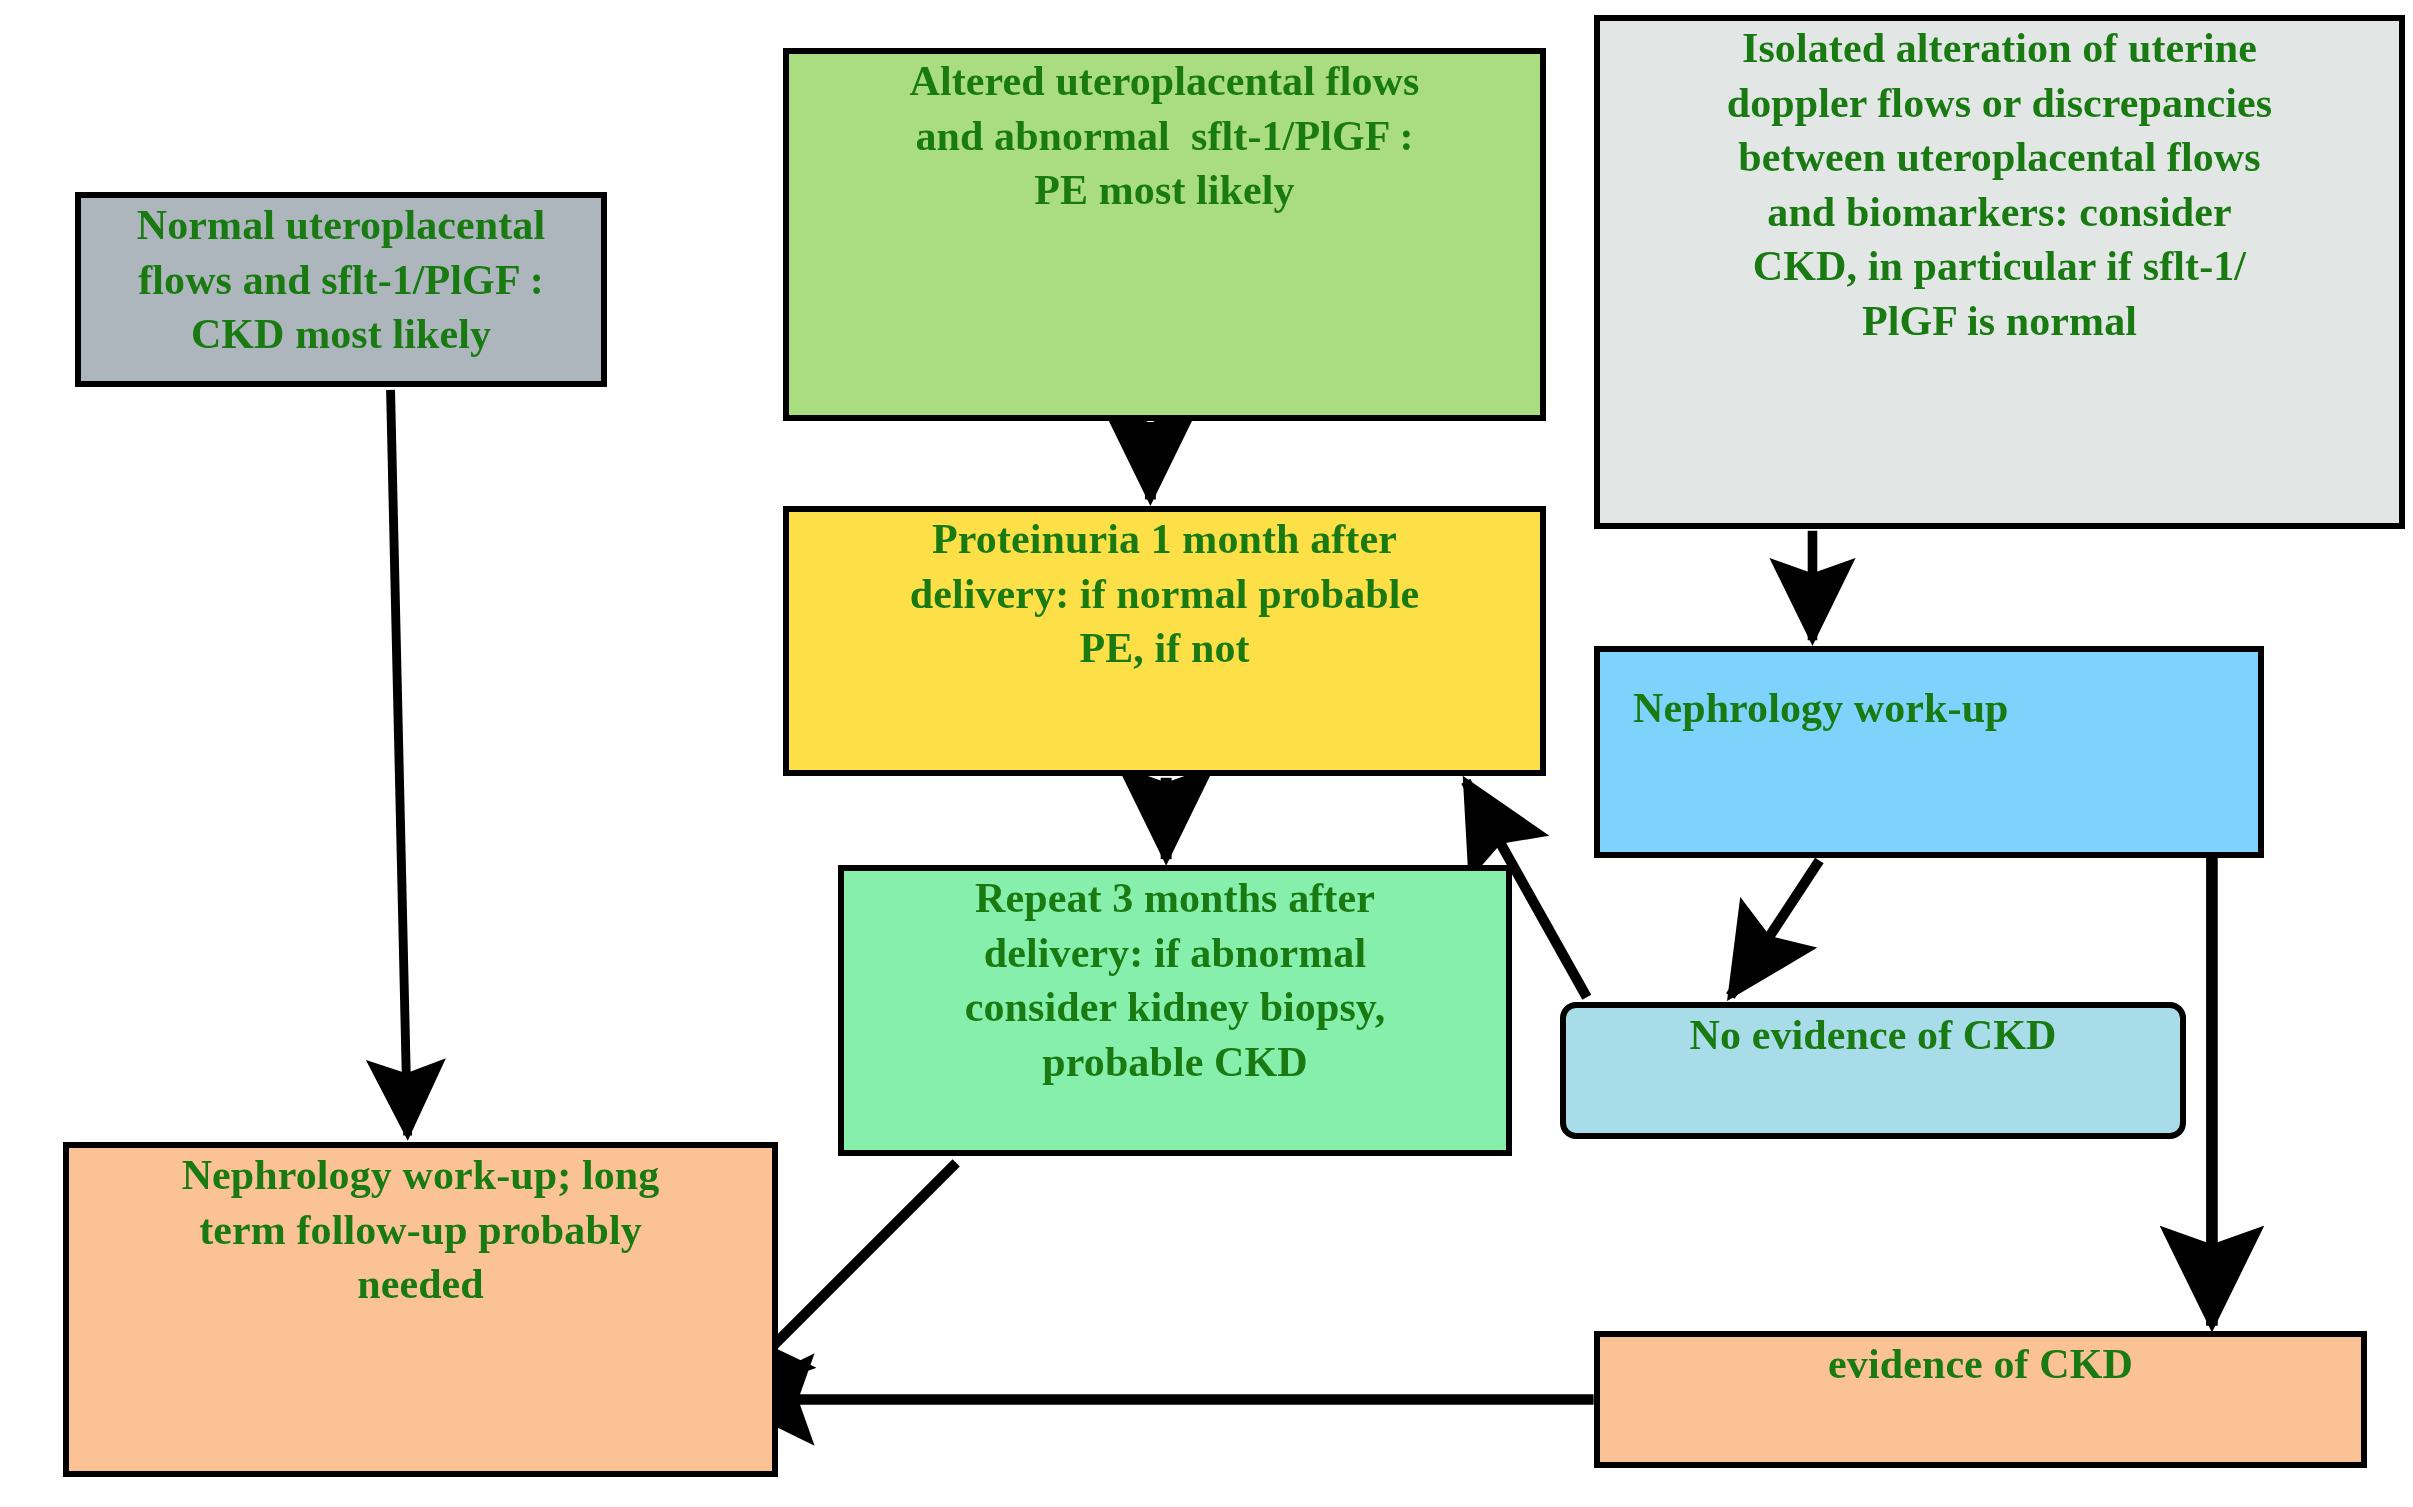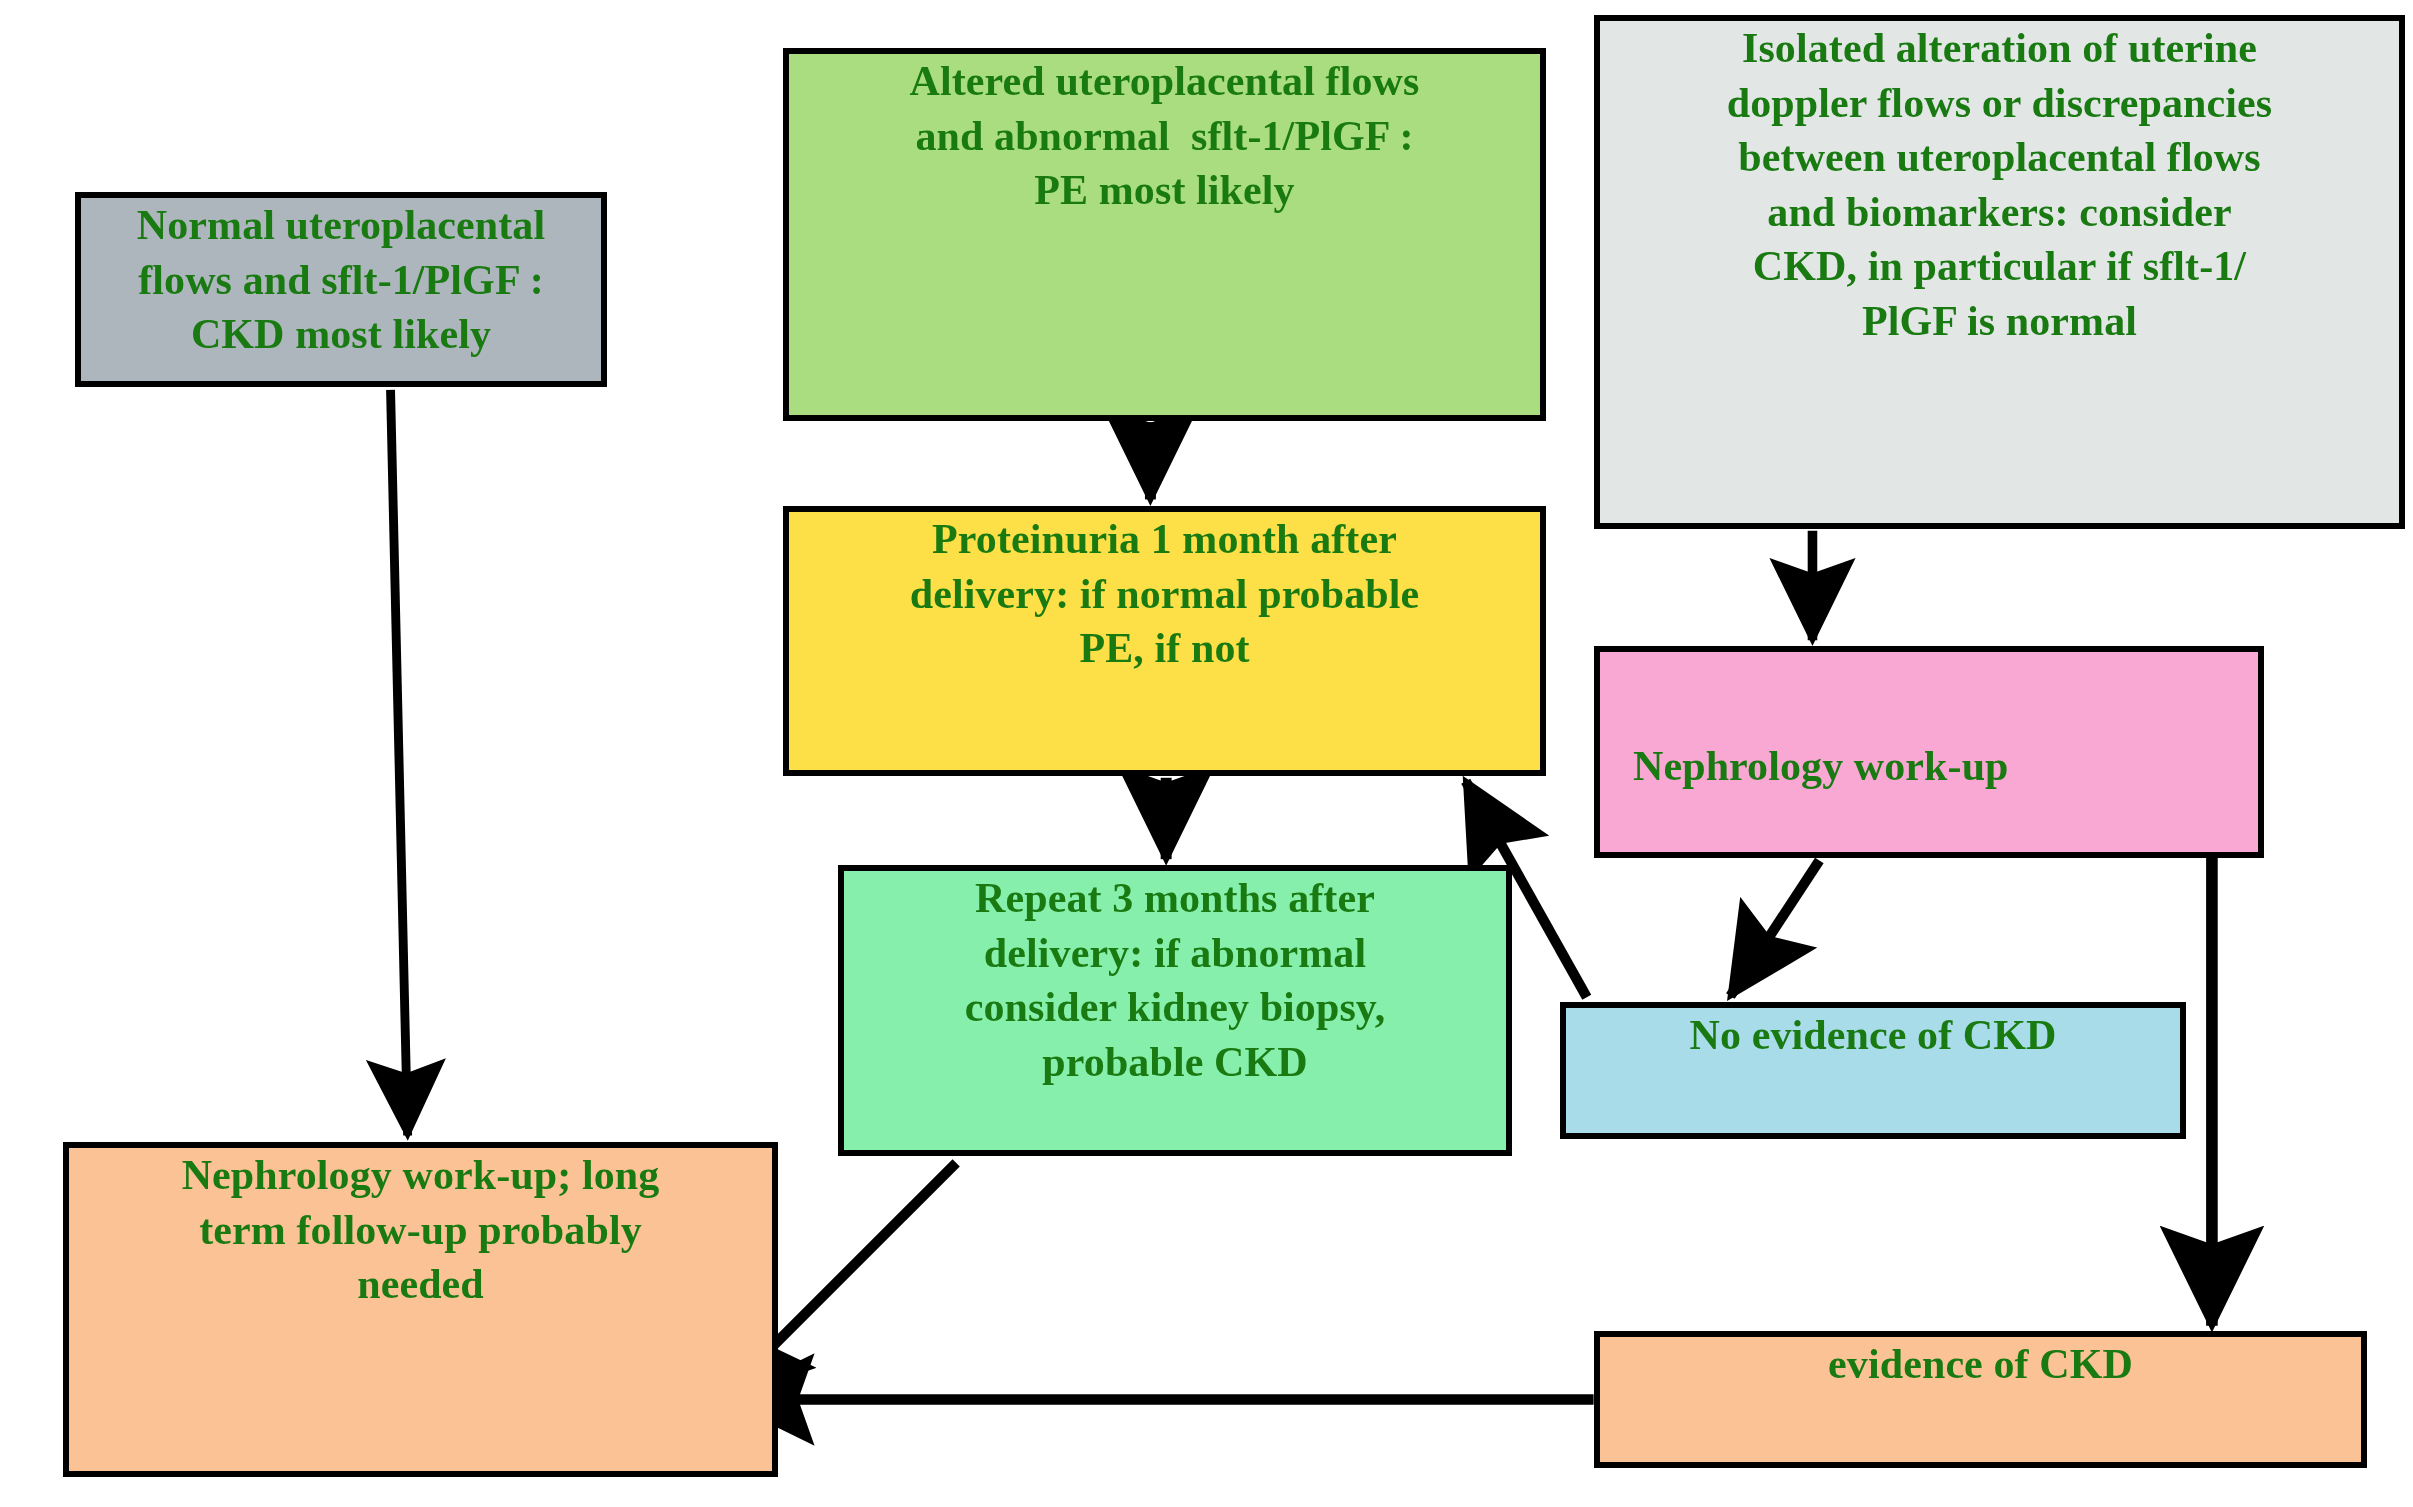--- a/index.html
+++ b/index.html
@@ -114,32 +114,32 @@
 CKD, in particular if sflt-1/
 PlGF is normal</span>
   </div>
 
   <div class="node" id="node-proteinuria" style="background: #fde047;">
     <span class="txt">Proteinuria 1 month after
 delivery: if normal probable
 PE, if not</span>
   </div>
 
-  <div class="node" id="node-nephro-workup" style="background: #f9a8d4; justify-content: center;">
+  <div class="node" id="node-nephro-workup" style="background: #7dd3fc;">
     <span class="txt">Nephrology work-up</span>
   </div>
 
   <div class="node" id="node-repeat3" style="background: #86efac;">
     <span class="txt">Repeat 3 months after
 delivery: if abnormal
 consider kidney biopsy,
 probable CKD</span>
   </div>
 
-  <div class="node" id="node-no-evidence" style="background: rgb(167, 220, 232);">
+  <div class="node" id="node-no-evidence" style="background: rgb(167, 220, 232); border-radius: 16px;">
     <span class="txt">No evidence of CKD</span>
   </div>
 
   <div class="node" id="node-nephro-long" style="background: rgb(251, 195, 149);">
     <span class="txt">Nephrology work-up; long
 term follow-up probably
 needed</span>
   </div>
 
   <div class="node" id="node-evidence" style="background: rgb(251, 195, 149);">

